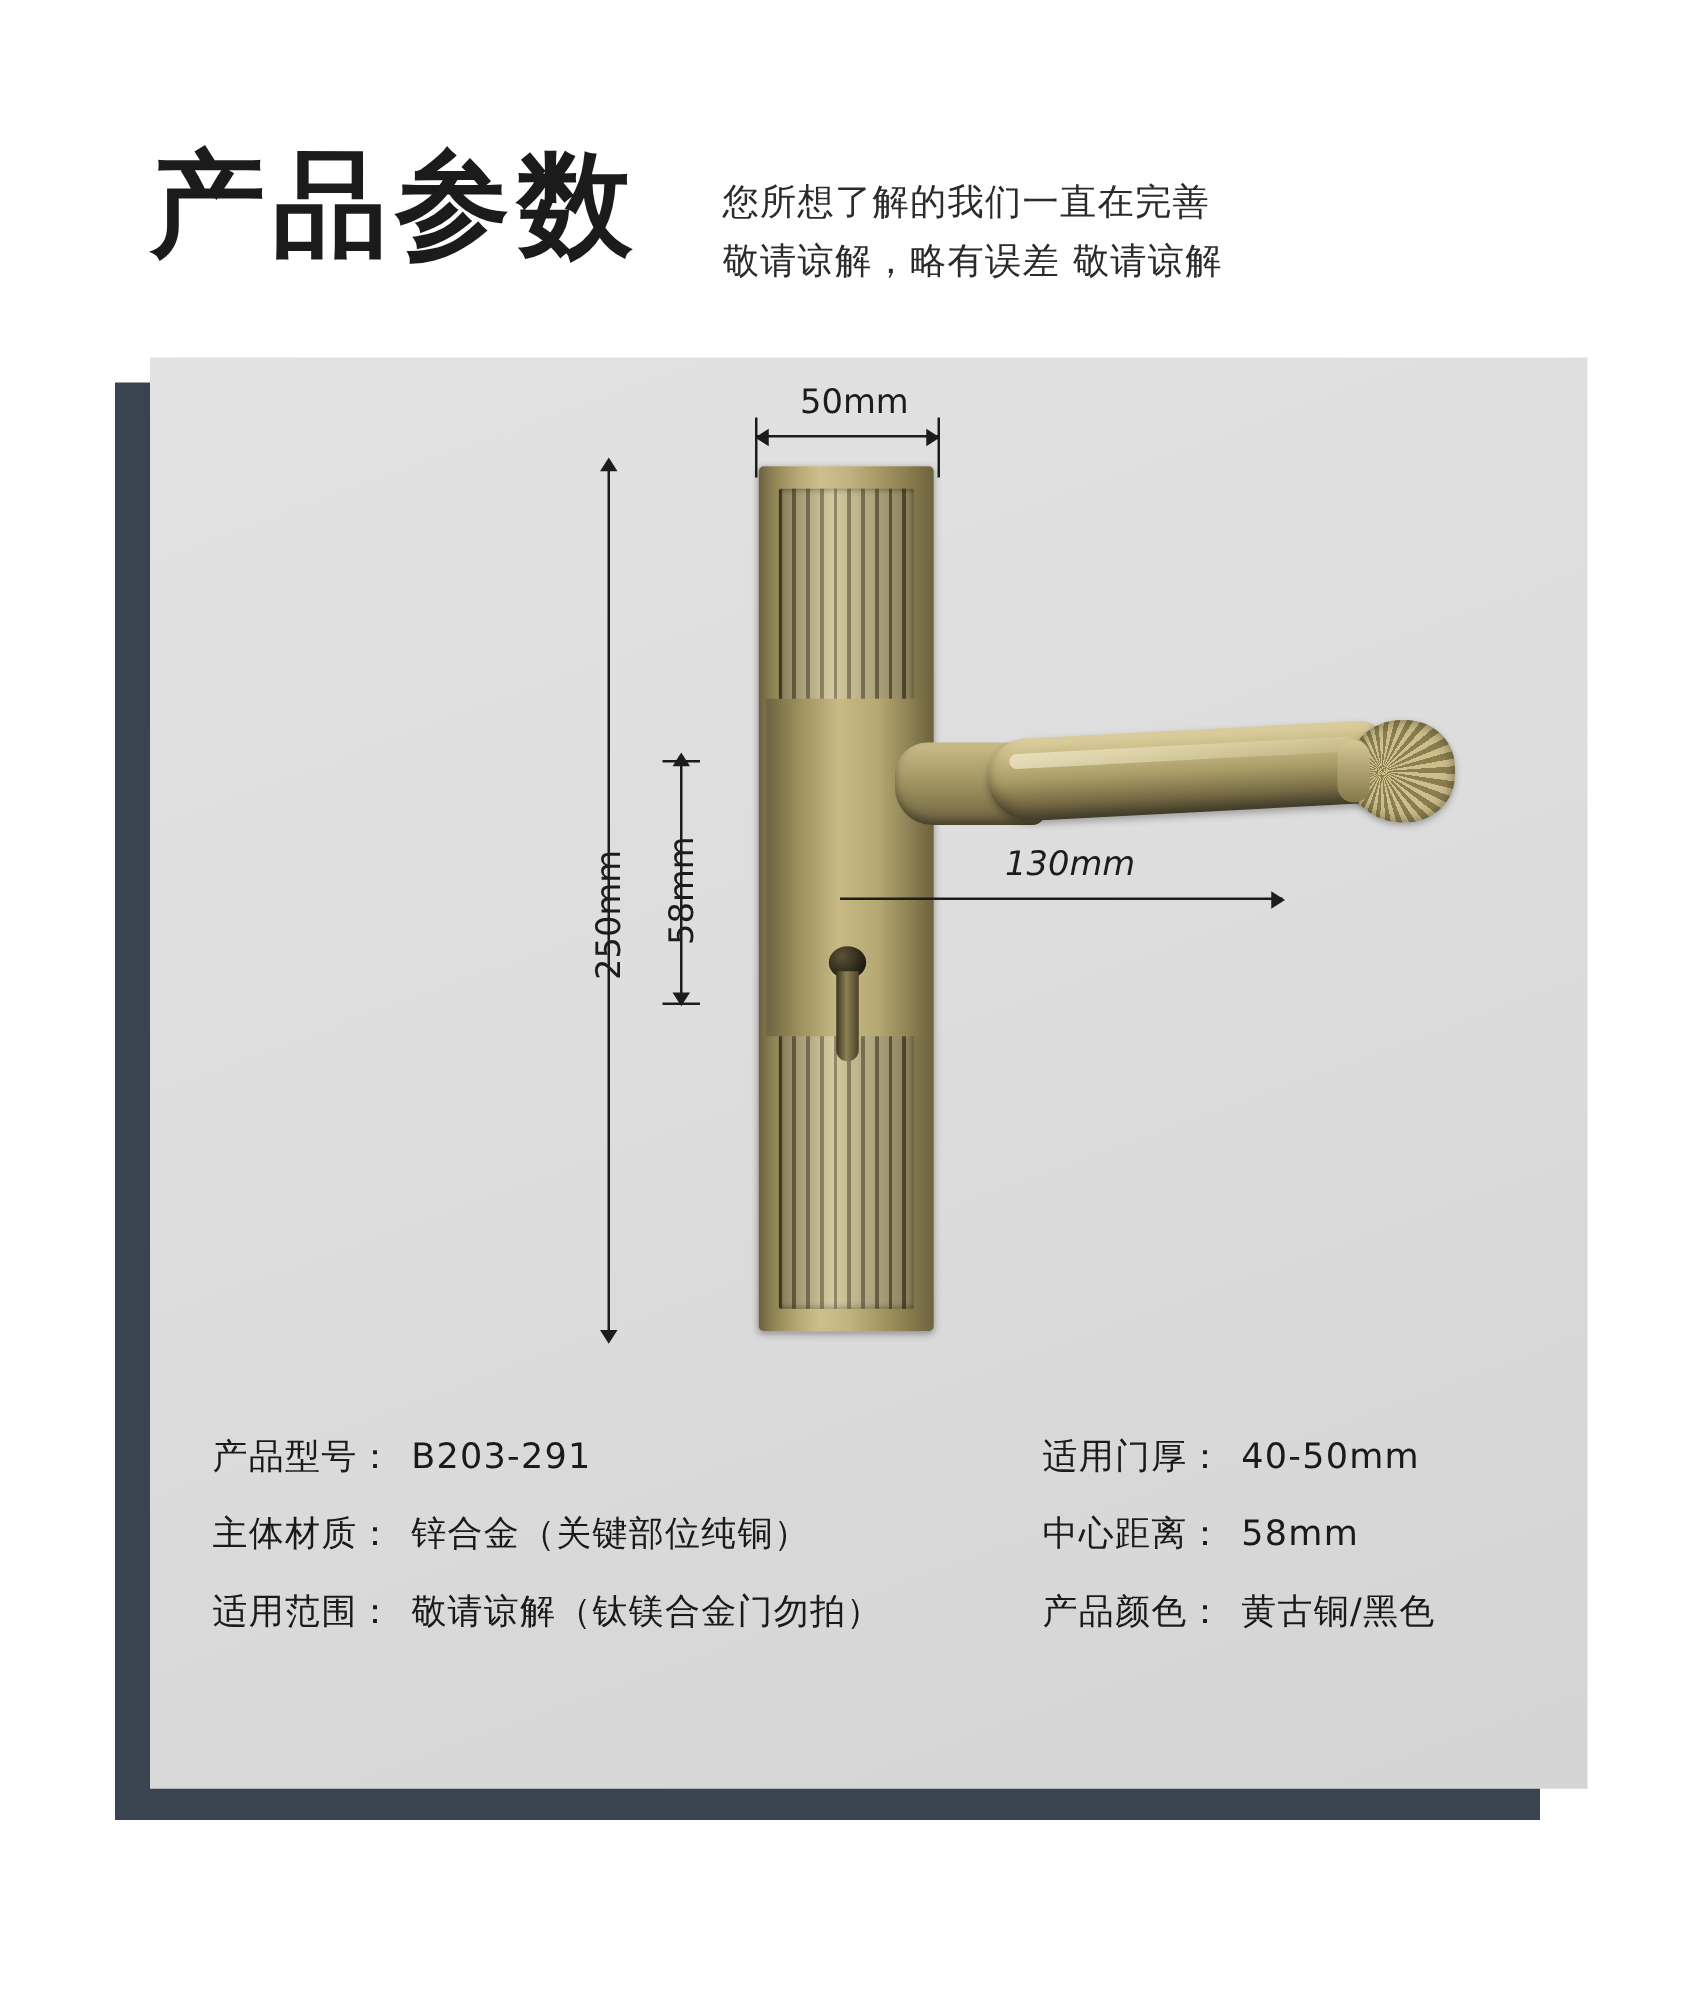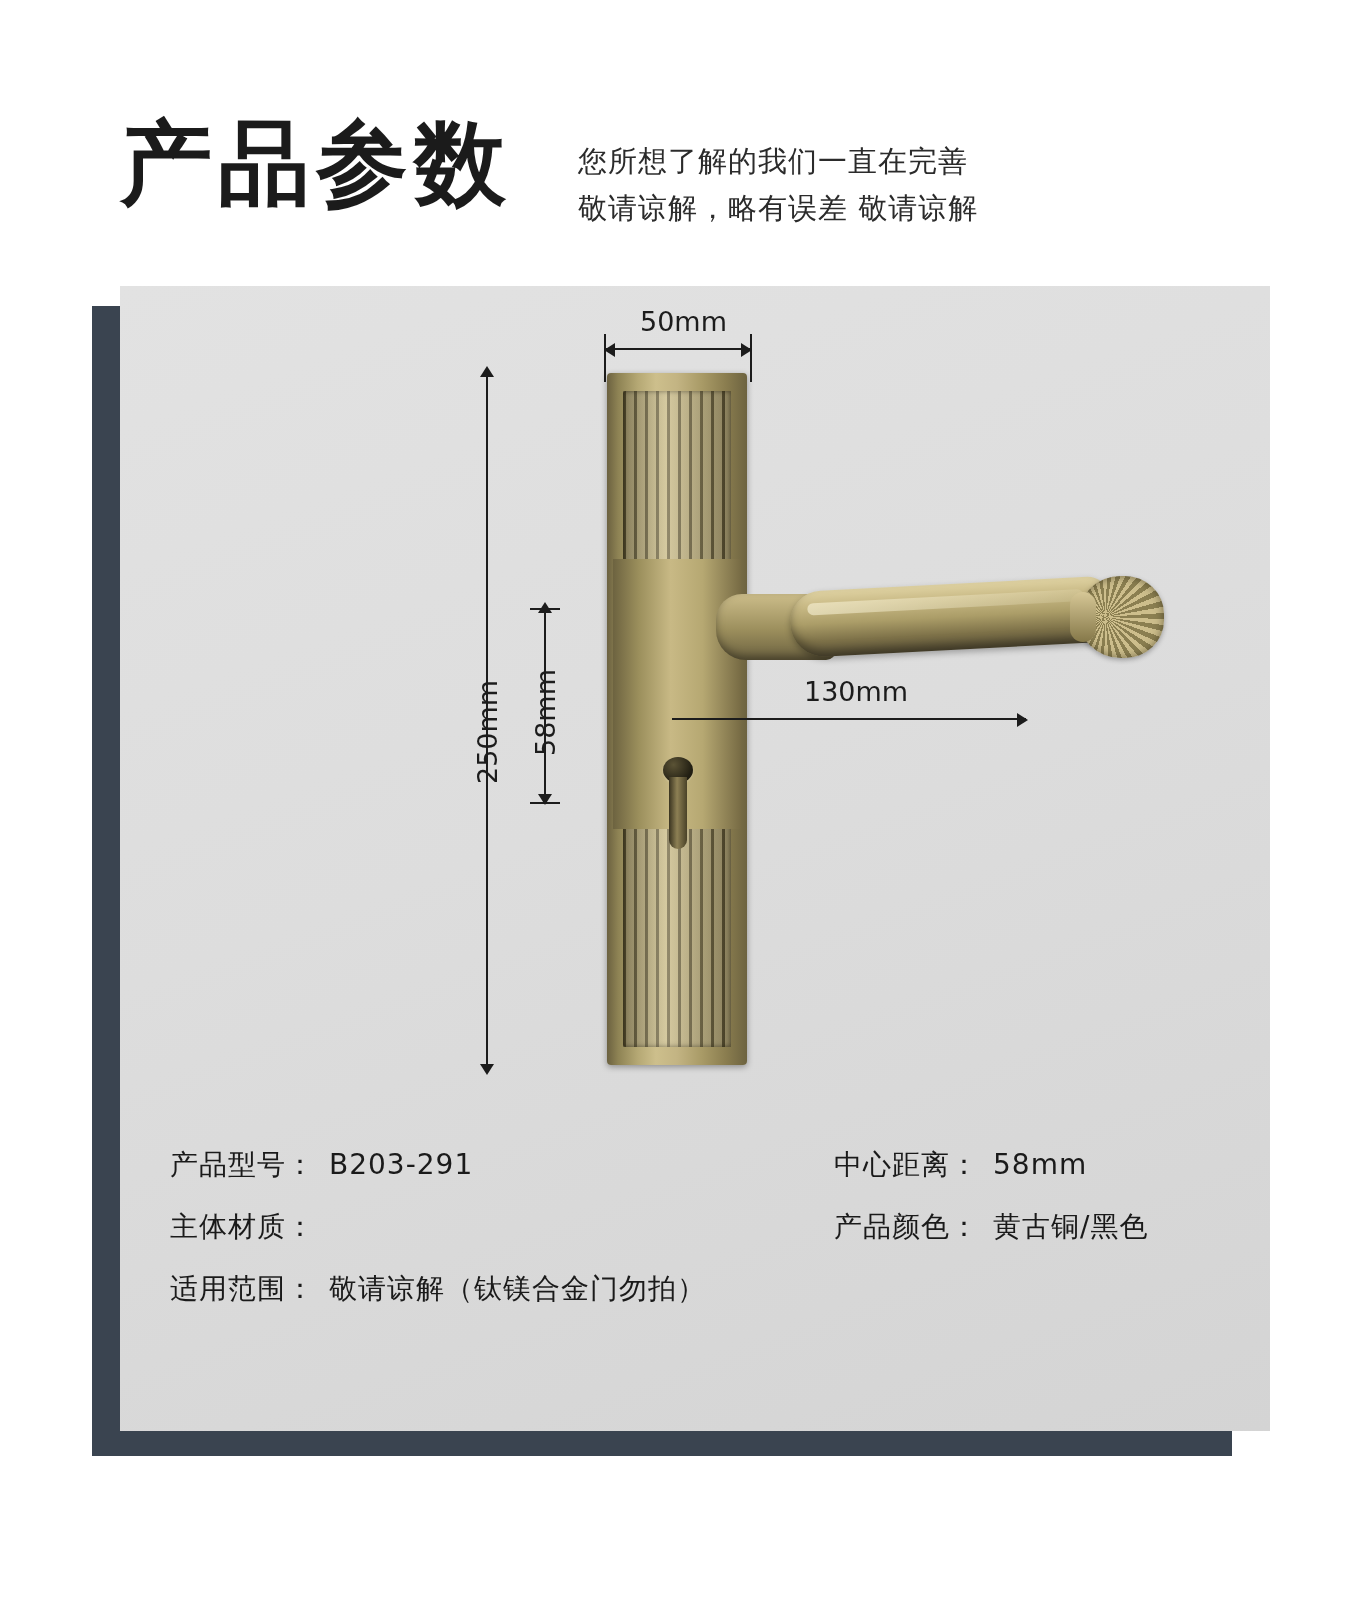--- a/index.html
+++ b/index.html
@@ -281,41 +281,46 @@
         <div class="dline-h" style="left:410px; top:322px; width:30px;"></div>
         <div class="dline-h" style="left:410px; top:516px; width:30px;"></div>
         <div class="arrow arr-up" style="left:418px; top:316px;"></div>
         <div class="arrow arr-down" style="left:418px; top:508px;"></div>
         <div class="dim-label vert" style="left:410px; top:470px;">58mm</div>
       </div>
 
       <div class="dim">
         <div class="dline-h" style="left:552px; top:432px; width:354px;"></div>
         <div class="arrow arr-right" style="left:897px; top:427px;"></div>
-        <div class="dim-label" style="left:684px; top:390px;">130mm</div>
+        <div class="dim-label" style="left:684px; top:390px;font-style:italic;">130mm</div>
       </div>
 
     </div>
 
     <div class="specs">
       <div class="spec-col left">
         <div class="spec-row">
           <span class="spec-key">产品型号：</span>
           <span class="spec-val">B203-291</span>
         </div>
         <div class="spec-row">
           <span class="spec-key">主体材质：</span>
+          <span class="spec-val">锌合金（关键部位纯铜）</span>
         </div>
         <div class="spec-row">
           <span class="spec-key">适用范围：</span>
           <span class="spec-val">敬请谅解（钛镁合金门勿拍）</span>
         </div>
       </div>
       <div class="spec-col right">
         <div class="spec-row">
+          <span class="spec-key">适用门厚：</span>
+          <span class="spec-val">40-50mm</span>
+        </div>
+        <div class="spec-row">
           <span class="spec-key">中心距离：</span>
           <span class="spec-val">58mm</span>
         </div>
         <div class="spec-row">
           <span class="spec-key">产品颜色：</span>
           <span class="spec-val">黄古铜/黑色</span>
         </div>
       </div>
     </div>
 

